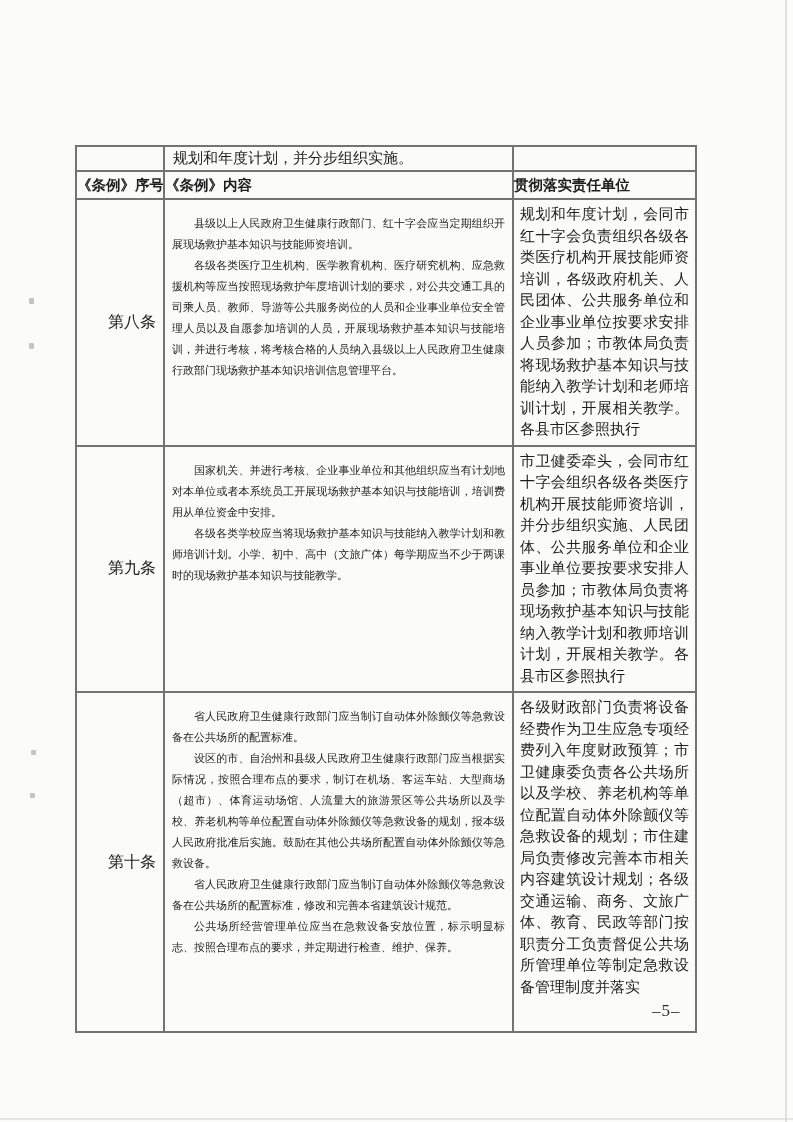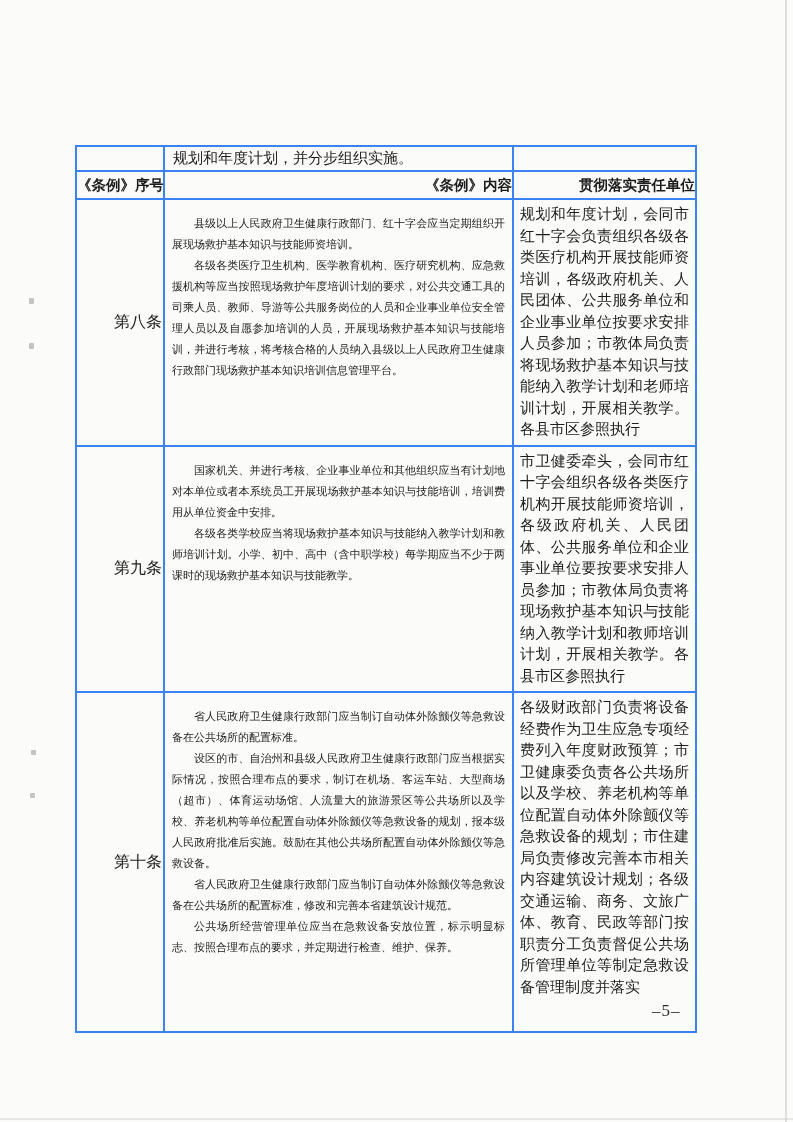--- a/index.html
+++ b/index.html
@@ -17,44 +17,44 @@
   }
   .doc-table {
     position: absolute;
     left: 75px;
     top: 145px;
     width: 620px;
     border-collapse: collapse;
     table-layout: fixed;
   }
   .doc-table td, .doc-table th {
-    border: 2px solid #3b82f6;
+    border: 2px solid #737373;
     vertical-align: top;
     overflow: hidden;
   }
   .c-serial {
-    text-align: right;
+    text-align: left;
     vertical-align: middle !important;
     font-size: 16px;
     font-weight: normal;
     white-space: nowrap;
     padding-left: 31px;
   }
   .row-cont td { height: 21px; }
   .cont-text {
     font-size: 15px;
     line-height: 21px;
     padding: 0 6px 0 8px;
     vertical-align: middle !important;
   }
   .row-head th {
     height: 26px;
     font-size: 14.5px;
     font-weight: bold;
-    text-align: right;
+    text-align: left;
     vertical-align: middle;
     padding: 0;
     white-space: nowrap;
   }
   .r8 { height: 233px; }
   .r9 { height: 220px; }
   .r10 { height: 340px; }
   .c-content {
     padding: 13px 7px;
     font-size: 11px;
@@ -146,24 +146,24 @@
         <p>各级各类医疗卫生机构、医学教育机构、医疗研究机构、应急救援机构等应当按照现场救护年度培训计划的要求，对公共交通工具的司乘人员、教师、导游等公共服务岗位的人员和企业事业单位安全管理人员以及自愿参加培训的人员，开展现场救护基本知识与技能培训，并进行考核，将考核合格的人员纳入县级以上人民政府卫生健康行政部门现场救护基本知识培训信息管理平台。</p>
       </td>
       <td class="c-resp">
         <p>规划和年度计划，会同市红十字会负责组织各级各类医疗机构开展技能师资培训，各级政府机关、人民团体、公共服务单位和企业事业单位按要求安排人员参加；市教体局负责将现场救护基本知识与技能纳入教学计划和老师培训计划，开展相关教学。各县市区参照执行</p>
       </td>
     </tr>
     <tr class="r9">
       <td class="c-serial">第九条</td>
       <td class="c-content">
         <p>国家机关、并进行考核、企业事业单位和其他组织应当有计划地对本单位或者本系统员工开展现场救护基本知识与技能培训，培训费用从单位资金中安排。</p>
-        <p>各级各类学校应当将现场救护基本知识与技能纳入教学计划和教师培训计划。小学、初中、高中（含中职学校）每学期应当不少于两课时的现场救护基本知识与技能教学。</p>
+        <p>各级各类学校应当将现场救护基本知识与技能纳入教学计划和教师培训计划。小学、初中、高中（文旅广体）每学期应当不少于两课时的现场救护基本知识与技能教学。</p>
       </td>
       <td class="c-resp">
-        <p>市卫健委牵头，会同市红十字会组织各级各类医疗机构开展技能师资培训，各级政府机关、人民团体、公共服务单位和企业事业单位要按要求安排人员参加；市教体局负责将现场救护基本知识与技能纳入教学计划和教师培训计划，开展相关教学。各县市区参照执行</p>
+        <p>市卫健委牵头，会同市红十字会组织各级各类医疗机构开展技能师资培训，并分步组织实施、人民团体、公共服务单位和企业事业单位要按要求安排人员参加；市教体局负责将现场救护基本知识与技能纳入教学计划和教师培训计划，开展相关教学。各县市区参照执行</p>
       </td>
     </tr>
     <tr class="r10">
       <td class="c-serial">第十条</td>
       <td class="c-content">
         <p>省人民政府卫生健康行政部门应当制订自动体外除颤仪等急救设备在公共场所的配置标准。</p>
         <p>设区的市、自治州和县级人民政府卫生健康行政部门应当根据实际情况，按照合理布点的要求，制订在机场、客运车站、大型商场（超市）、体育运动场馆、人流量大的旅游景区等公共场所以及学校、养老机构等单位配置自动体外除颤仪等急救设备的规划，报本级人民政府批准后实施。鼓励在其他公共场所配置自动体外除颤仪等急救设备。</p>
         <p>省人民政府卫生健康行政部门应当制订自动体外除颤仪等急救设备在公共场所的配置标准，修改和完善本省建筑设计规范。</p>
         <p>公共场所经营管理单位应当在急救设备安放位置，标示明显标志、按照合理布点的要求，并定期进行检查、维护、保养。</p>
       </td>

